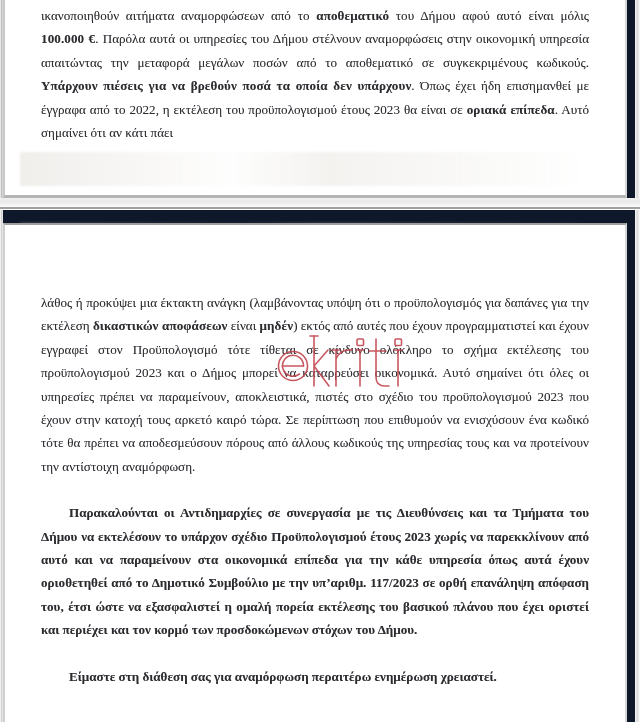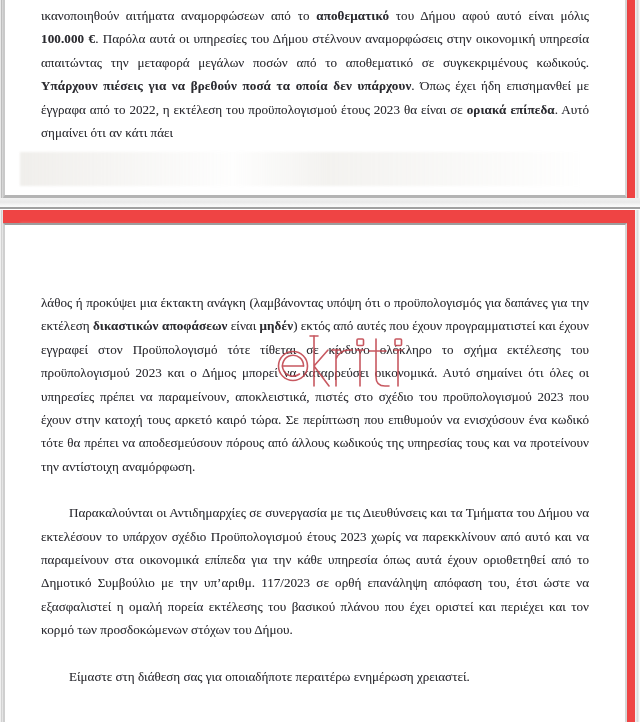--- a/index.html
+++ b/index.html
@@ -12,21 +12,21 @@
     width: 640px;
     height: 722px;
     overflow: hidden;
     font-family: "Liberation Serif", "DejaVu Serif", serif;
   }
 
   #viewer {
     position: relative;
     width: 640px;
     height: 722px;
-    background: #ef4444;
+    background: #0f172a;
   }
 
   
   .page {
     position: absolute;
     left: 3px;
     width: 624px;
     background: #ffffff;
     box-sizing: border-box;
     overflow: hidden;
@@ -94,21 +94,21 @@
     text-justify: inter-word;
     -webkit-font-smoothing: antialiased;
   }
   .page-top .doc-body  { padding-top: 4px; }
   .page-bottom .doc-body { padding-top: 66px; }
 
   .para {
     margin: 0 0 0 0;
     text-align: justify;
   }
-  .para + .para { margin-top: 23px; }
+  .para + .para { margin-top: 23px; font-weight: bold; }
   .para.indent { text-indent: 28px; }
   .para.last-flush { text-align: left; }
   .para b { font-weight: 700; letter-spacing: .1px; }
 
   
   .doc-body { text-shadow: 0 0 .45px rgba(70,70,75,.30); }
 
   
   #watermark {
     position: absolute;
@@ -155,21 +155,21 @@
 
   <div class="ghost ghost-a"></div>
   <div class="gutter"></div>
   <div class="gutter-line"></div>
   <div class="ghost ghost-b"></div>
 
   <div class="page page-bottom">
     <div class="doc-body">
         <p class="para"><span>λάθος ή προκύψει μια έκτακτη ανάγκη (λαμβάνοντας υπόψη ότι ο προϋπολογισμός για δαπάνες για την εκτέλεση </span><b>δικαστικών αποφάσεων</b><span> είναι </span><b>μηδέν</b><span>) εκτός από αυτές που έχουν προγραμματιστεί και έχουν εγγραφεί στον Προϋπολογισμό τότε τίθεται σε κίνδυνο ολόκληρο το σχήμα εκτέλεσης του προϋπολογισμού 2023 και ο Δήμος μπορεί να καταρρεύσει οικονομικά. Αυτό σημαίνει ότι όλες οι υπηρεσίες πρέπει να παραμείνουν, αποκλειστικά, πιστές στο σχέδιο του προϋπολογισμού 2023 που έχουν στην κατοχή τους αρκετό καιρό τώρα. Σε περίπτωση που επιθυμούν να ενισχύσουν ένα κωδικό τότε θα πρέπει να αποδεσμεύσουν πόρους από άλλους κωδικούς της υπηρεσίας τους και να προτείνουν την αντίστοιχη αναμόρφωση.</span></p>
         <p class="para indent"><span>Παρακαλούνται οι Αντιδημαρχίες σε συνεργασία με τις Διευθύνσεις και τα Τμήματα του Δήμου να εκτελέσουν το υπάρχον σχέδιο Προϋπολογισμού έτους 2023 χωρίς να παρεκκλίνουν από αυτό και να παραμείνουν στα οικονομικά επίπεδα  για την κάθε υπηρεσία όπως αυτά  έχουν οριοθετηθεί από το Δημοτικό Συμβούλιο με την υπ’αριθμ. 117/2023 σε ορθή επανάληψη  απόφαση του, έτσι ώστε να εξασφαλιστεί η ομαλή πορεία εκτέλεσης του βασικού πλάνου που έχει οριστεί και περιέχει και τον κορμό των προσδοκώμενων στόχων του Δήμου.</span></p>
-        <p class="para indent last-flush"><span>Είμαστε στη διάθεση σας για οποιαδήποτε περαιτέρω ενημέρωση χρειαστεί.</span></p>
+        <p class="para indent last-flush"><span>Είμαστε στη διάθεση σας για αναμόρφωση περαιτέρω ενημέρωση χρειαστεί.</span></p>
       </div>
   </div>
 
   <div class="edge-left-b"></div>
   <div class="edge-right-b"></div>
 
   <div id="watermark">
     <svg viewBox="0 0 132 62" xmlns="http://www.w3.org/2000/svg">
       <g fill="none" stroke-width="1.6" stroke-linejoin="round" stroke-linecap="round" stroke="#c0424b">
 

